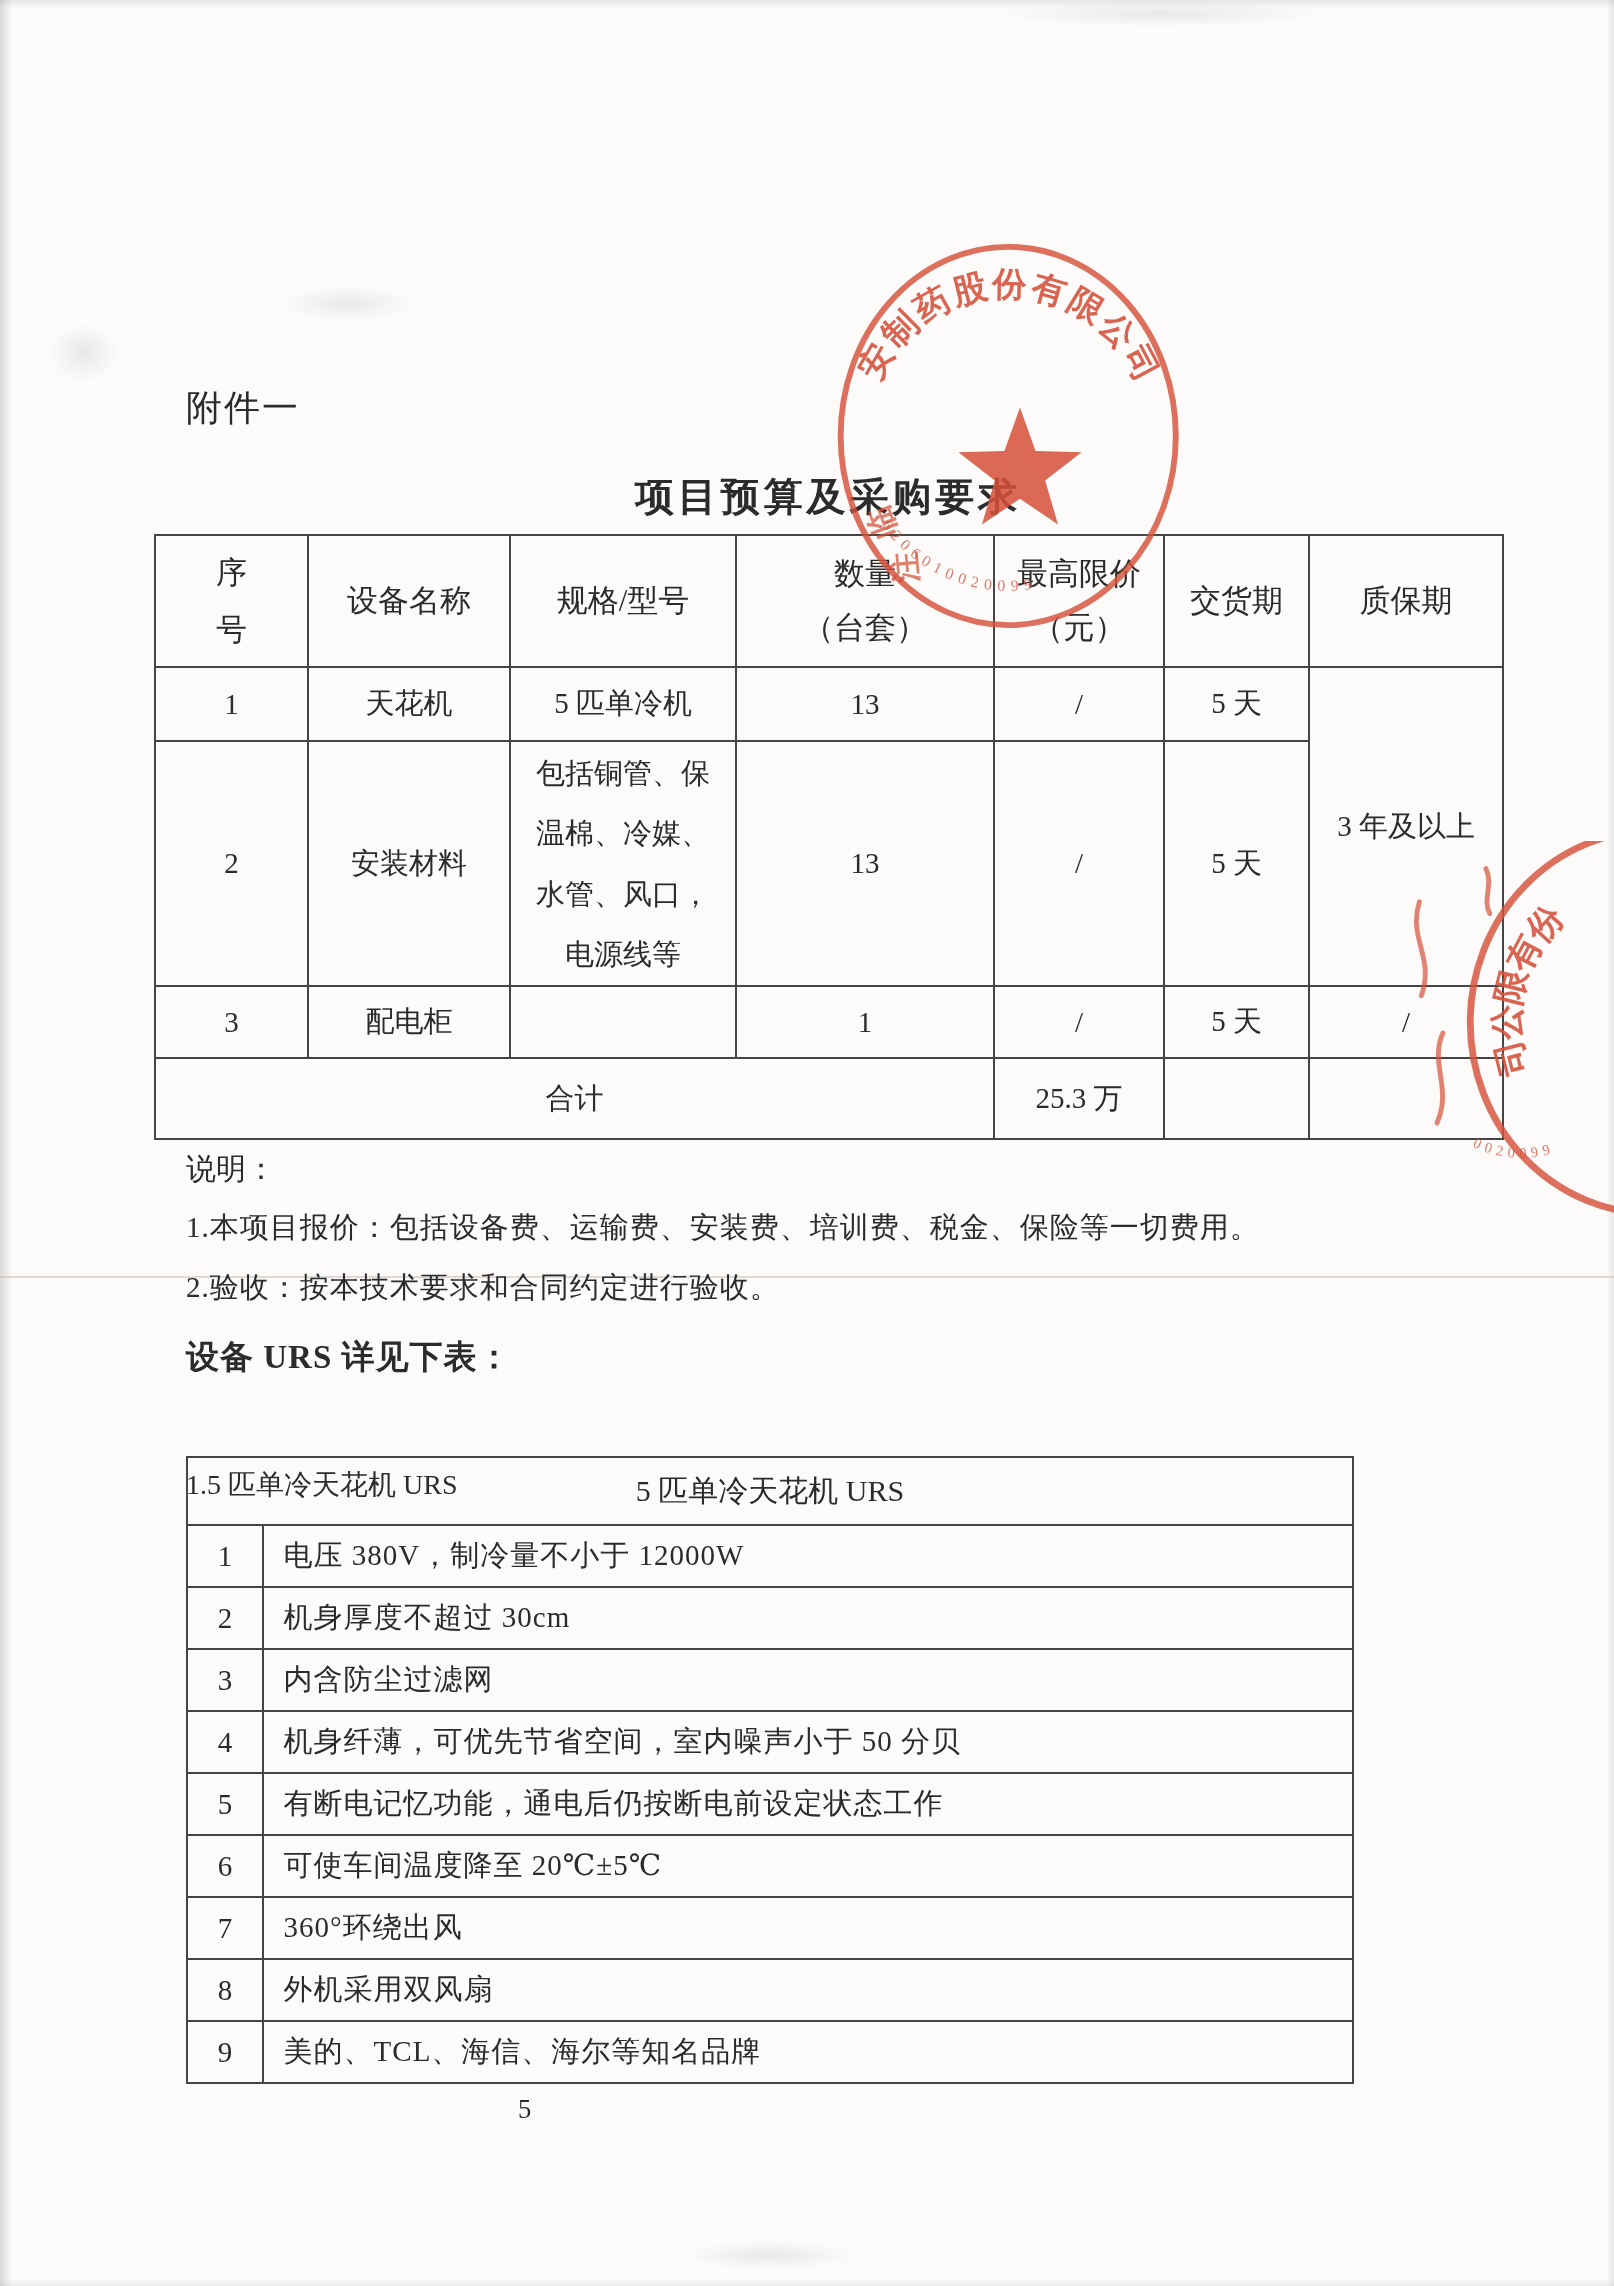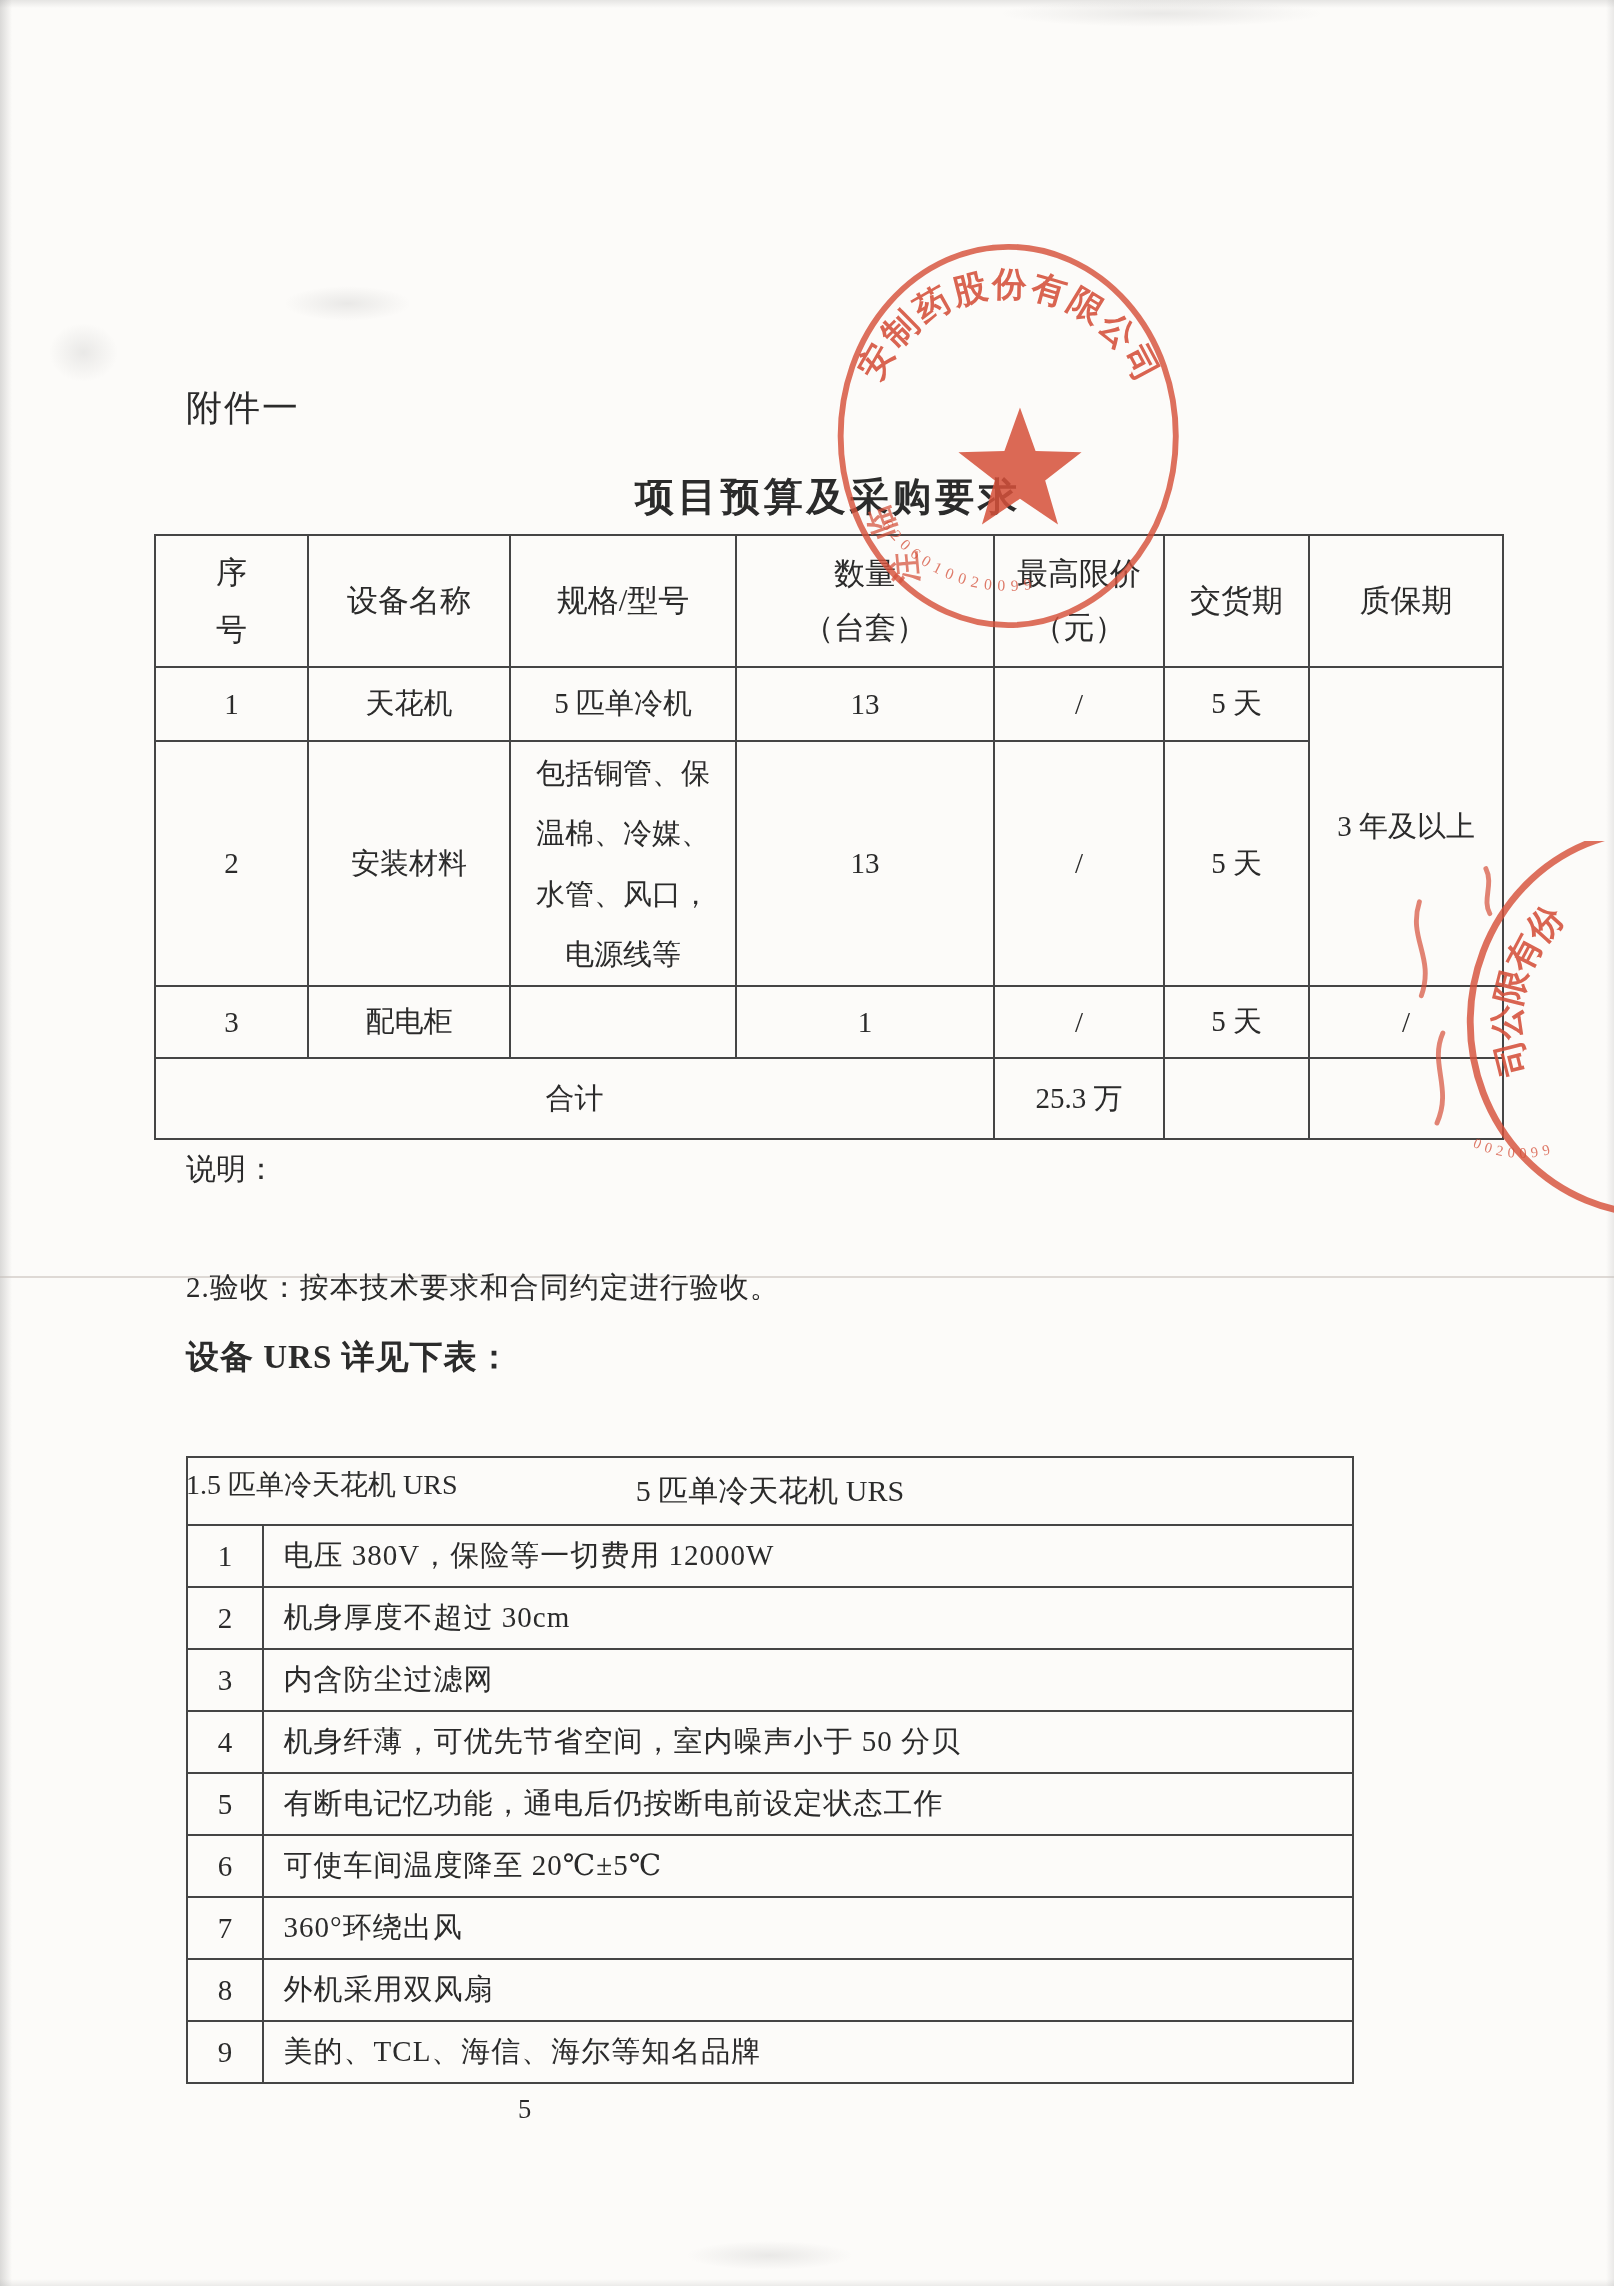--- a/index.html
+++ b/index.html
@@ -127,37 +127,38 @@
       <tr style="height:81px">
         <td colspan="4">合计</td>
         <td>25.3 万</td>
         <td></td>
         <td></td>
       </tr>
     </tbody>
   </table>
 
   <div class="notes-label">说明：</div>
+  <div class="note-line" style="top:1208px">1.本项目报价：包括设备费、运输费、安装费、培训费、税金、保险等一切费用。</div>
   <div class="note-line" style="top:1268px">2.验收：按本技术要求和合同约定进行验收。</div>
 
   <div class="urs-intro">设备 URS 详见下表：</div>
   <div class="urs-sub">1.5 匹单冷天花机 URS</div>
 
   <table class="t2">
     <colgroup>
         <col style="width:76px">
         <col style="width:1090px">
       </colgroup>
     <tbody>
       <tr class="h2" style="height:68px">
         <th colspan="2">5 匹单冷天花机 URS</th>
       </tr>
       <tr style="height:62px">
           <td class="n">1</td>
-          <td class="txt">电压 380V，保险等一切费用 12000W</td>
+          <td class="txt">电压 380V，制冷量不小于 12000W</td>
         </tr>
       <tr style="height:62px">
           <td class="n">2</td>
           <td class="txt">机身厚度不超过 30cm</td>
         </tr>
       <tr style="height:62px">
           <td class="n">3</td>
           <td class="txt">内含防尘过滤网</td>
         </tr>
       <tr style="height:62px">

